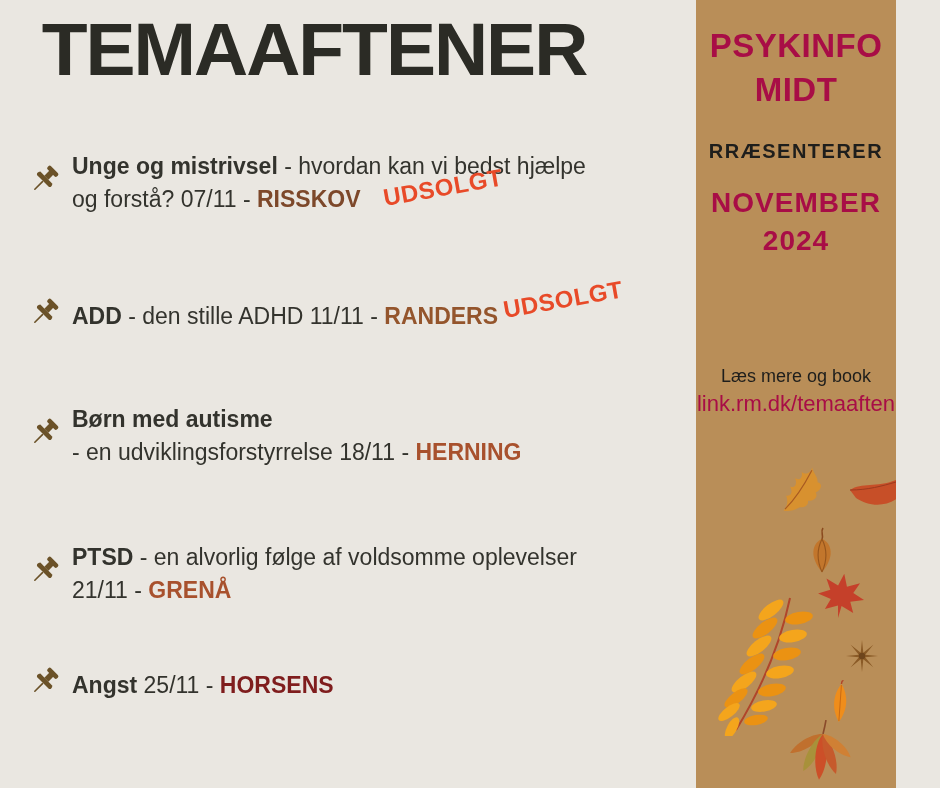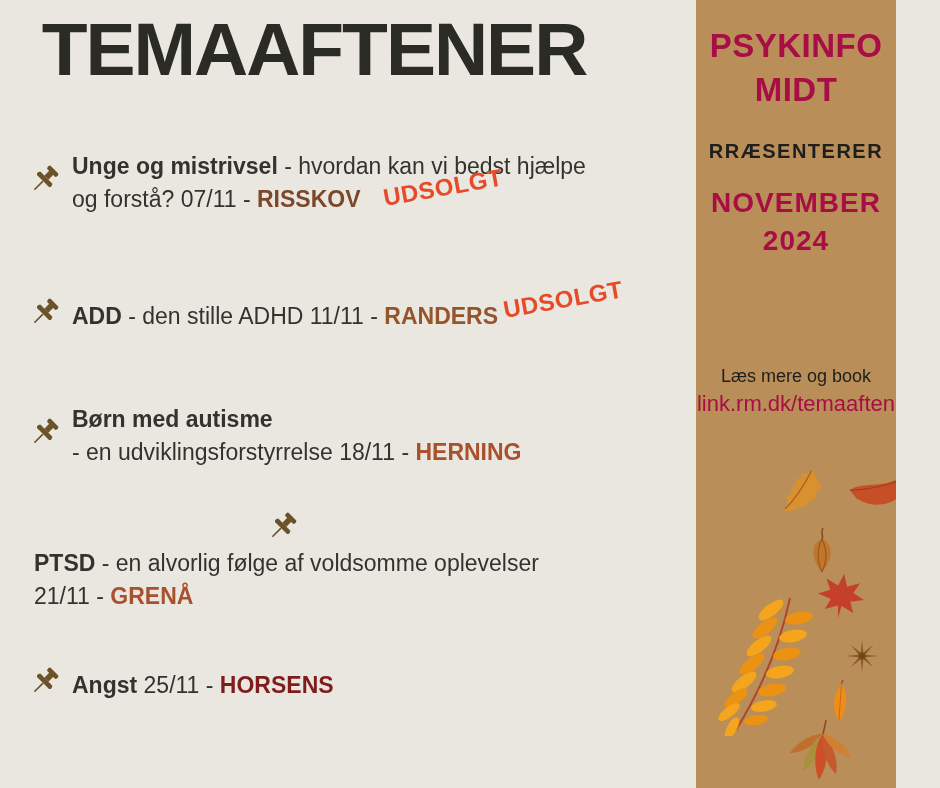--- a/index.html
+++ b/index.html
@@ -86,21 +86,21 @@
           <rect x="19.2" y="20" width="1.7" height="13" rx="0.8"></rect>
         </g>
           </svg>
       </span>
       <div class="etext">
         <div><span class="b">Børn med autisme</span><span></span></div>
         <div><span>- en udviklingsforstyrrelse 18/11 - </span><span class="city" style="color: rgb(168, 81, 45);">HERNING</span></div>
       </div>
     </div>
 
-    <div class="event" style="top:513px;flex-direction:column;">
+    <div class="event" style="top:541px;">
       <span class="pin">
         <svg viewBox="0 0 40 40">
             <g transform="rotate(45 20 20)" fill="currentColor">
           <rect x="13" y="3" width="14" height="5" rx="2"></rect>
           <rect x="17" y="7" width="6" height="8"></rect>
           <path d="M11 15 h18 c1.6 2.4 1.6 3.8 0 5 h-18 c-1.6 -1.2 -1.6 -2.6 0 -5 z"></path>
           <rect x="19.2" y="20" width="1.7" height="13" rx="0.8"></rect>
         </g>
           </svg>
       </span>

